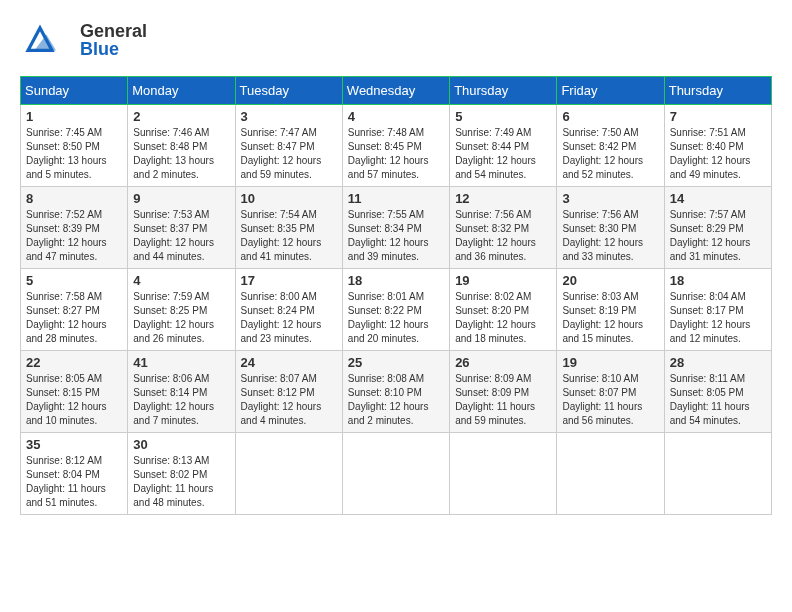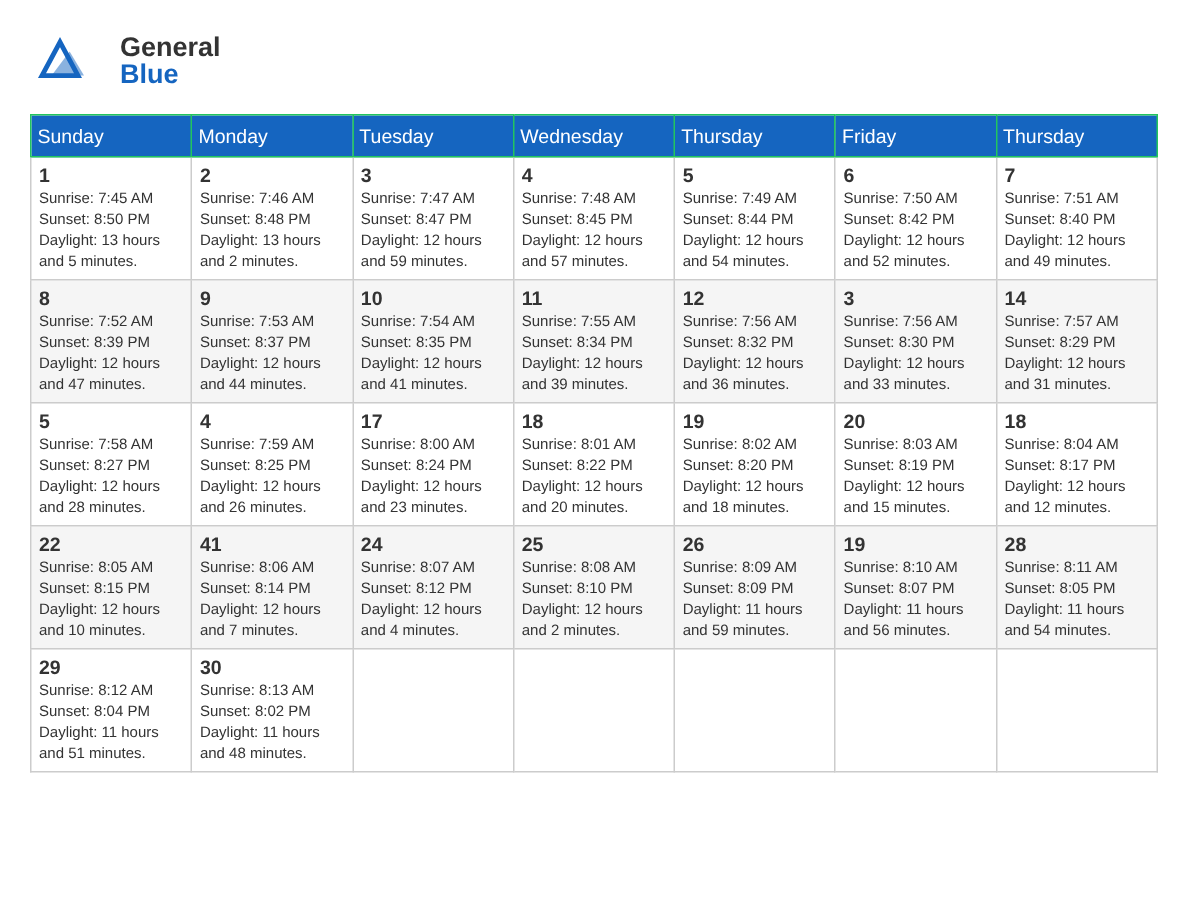--- a/index.html
+++ b/index.html
@@ -295,21 +295,21 @@
         </td>
         <td>
           <span class="day-number">28</span>
         <div class="day-info">
           Sunrise: 8:11 AM<br>Sunset: 8:05 PM<br>Daylight: 11 hours and 54 minutes.
         </div>
         </td>
       </tr>
       <tr>
         <td>
-          <span class="day-number">29</span>
+          <span class="day-number">35</span>
         <div class="day-info">
           Sunrise: 8:12 AM<br>Sunset: 8:04 PM<br>Daylight: 11 hours and 51 minutes.
         </div>
         </td>
         <td>
           <span class="day-number">30</span>
         <div class="day-info">
           Sunrise: 8:13 AM<br>Sunset: 8:02 PM<br>Daylight: 11 hours and 48 minutes.
         </div>
         </td>

